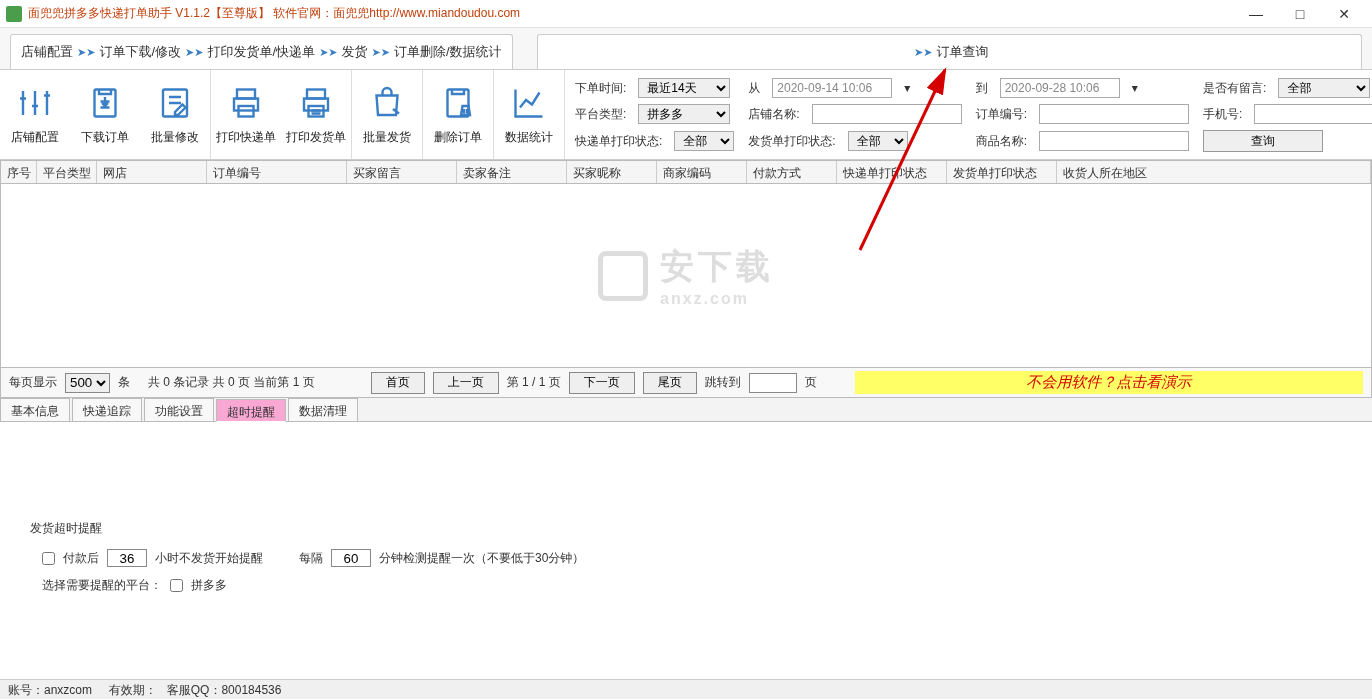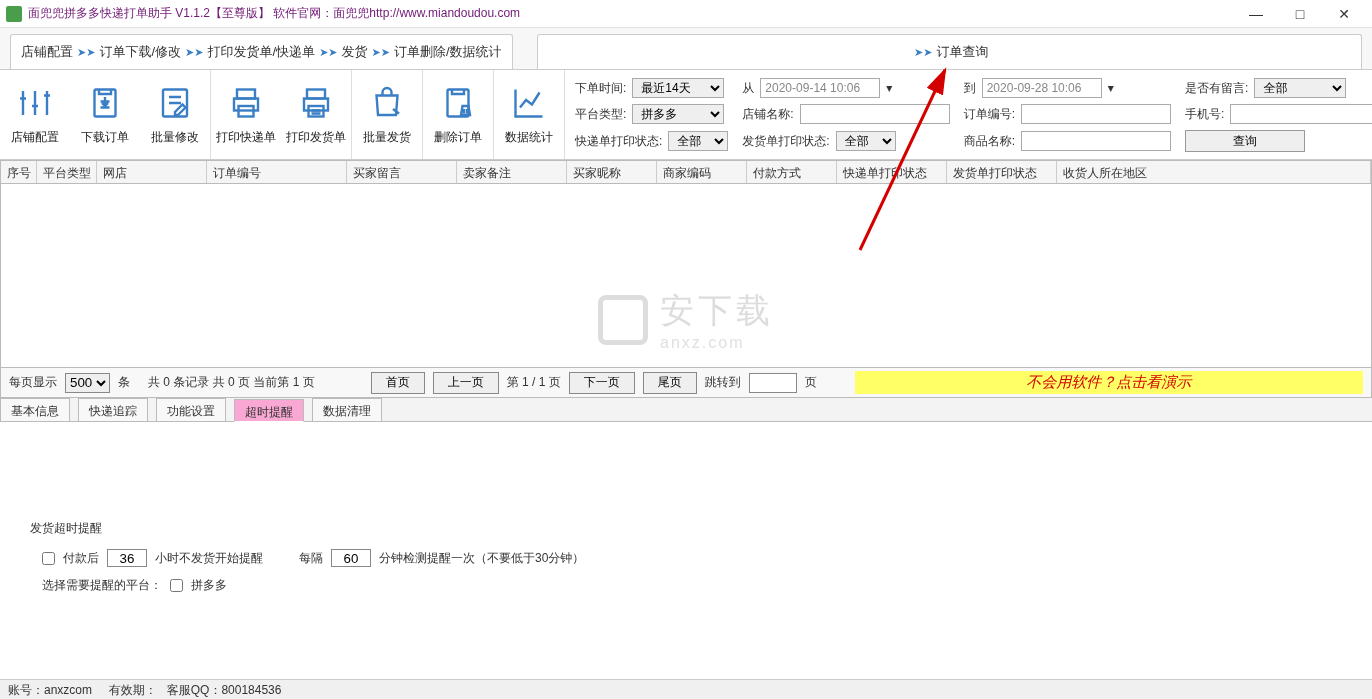--- a/index.html
+++ b/index.html
@@ -1,53 +1,53 @@
 <!DOCTYPE html>
 <html><head>
 <meta charset="utf-8">
 <style>
 * { box-sizing: border-box; margin: 0; padding: 0; font-family: "Microsoft YaHei", SimSun, Arial, sans-serif; }
 body { background: #fff; width: 1372px; height: 699px; overflow: hidden; font-size: 12px; color: #333; }
 .titlebar { height: 28px; background: #fff; border-bottom: 1px solid #e0e0e0; display: flex; align-items: center; padding: 0 6px; user-select: none; }
 .titlebar .app-icon { width: 16px; height: 16px; background: #4a9d4a; margin-right: 6px; border-radius: 2px; }
-.titlebar .title-text { flex: 1; font-size: 12px; color: #701a75; }
+.titlebar .title-text { flex: 1; font-size: 12px; color: #c2410c; }
 .titlebar .win-controls { display: flex; }
 .titlebar .win-btn { width: 44px; height: 28px; display: flex; align-items: center; justify-content: center; font-size: 14px; cursor: pointer; }
 .tabbar { height: 42px; background: #f7f7f7; border-bottom: 1px solid #ccc; display: flex; padding: 0 6px; }
 .tab-segment { background: #fff; border: 1px solid #ccc; border-bottom: none; margin: 6px 4px 0 4px; padding: 6px 10px; font-size: 13px; display: flex; align-items: center; border-radius: 3px 3px 0 0; cursor: pointer; }
 .tab-segment .arrow { color: #3a7fc5; font-size: 11px; margin: 0 4px; }
 .tab-segment.long { flex: 1; justify-content: center; margin-left: 20px; }
 .toolbar { height: 90px; background: #fff; border-bottom: 1px solid #ccc; display: flex; }
 .tool-group { border-right: 1px solid #ddd; display: flex; }
 .tool-btn { width: 70px; display: flex; flex-direction: column; align-items: center; justify-content: center; padding: 8px 4px; cursor: pointer; }
 .tool-btn .tool-icon { width: 40px; height: 40px; display: flex; align-items: center; justify-content: center; }
 .tool-btn .tool-icon svg { stroke: #3a7fc5; stroke-width: 1.6; fill: none; }
 .tool-btn .tool-label { font-size: 12px; margin-top: 6px; color: #222; }
 .filter-area { flex: 1; padding: 8px 10px; display: grid; grid-template-columns: repeat(4, auto) auto; gap: 6px 14px; align-content: start; font-size: 12px; }
-.ff { display: flex; align-items: center; gap: 6px; }
+.ff { display: flex; align-items: center; gap: 12px; }
 .ff label { font-size: 12px; white-space: nowrap; }
 .ff select, .ff input[type=text] { height: 20px; border: 1px solid #aaa; font-size: 12px; padding: 0 4px; }
 .ff select { width: 92px; }
 .ff input.wide { width: 150px; }
 .ff .date { width: 120px; color: #888; }
 .query-btn { width: 120px; height: 22px; background: #efefef; border: 1px solid #999; cursor: pointer; font-size: 12px; }
 .table-wrap { height: 208px; background: #fff; overflow: hidden; position: relative; }
 .table-header { display: flex; border: 1px solid #bbb; background: #f5f5f5; height: 24px; }
 .th { border-right: 1px solid #ccc; padding: 4px 6px; font-size: 12px; white-space: nowrap; }
 .table-body { height: 184px; border: 1px solid #bbb; border-top: none; position: relative; }
-.watermark { position: absolute; left: 50%; top: 50%; transform: translate(-50%,-50%); font-size: 34px; color: #ddd; letter-spacing: 4px; font-weight: normal; display: flex; align-items: center; gap: 12px; margin-top: 44px; }
+.watermark { position: absolute; left: 50%; top: 50%; transform: translate(-50%,-50%); font-size: 34px; color: #ddd; letter-spacing: 4px; font-weight: bold; display: flex; align-items: center; gap: 12px; }
 .watermark .wm-icon { width: 50px; height: 50px; border: 5px solid #ddd; border-radius: 8px; position: relative; }
 .watermark .wm-sub { font-size: 16px; color: #e0e0e0; letter-spacing: 2px; display: block; }
 .pager { height: 30px; border: 1px solid #bbb; border-top: none; background: #f8f8f8; display: flex; align-items: center; padding: 0 8px; gap: 8px; font-size: 12px; }
 .pager select { height: 20px; border: 1px solid #888; }
 .pager .pbtn { height: 22px; padding: 0 14px; border: 1px solid #888; background: #efefef; cursor: pointer; font-size: 12px; font-family: Liberation Mono, monospace; }
 .pager input.jump { width: 48px; height: 20px; border: 1px solid #888; text-align: center; }
 .hint-banner { flex: 1; text-align: center; background: #ffff66; color: #d40000; font-size: 15px; font-style: italic; padding: 2px 12px; margin-left: 30px; cursor: pointer; }
 .subtabs { height: 24px; border-bottom: 1px solid #bbb; display: flex; background: #f3f3f3; }
-.subtab { padding: 4px 10px; border: 1px solid #bbb; border-bottom: none; margin-right: 8px; background: #f8f8f8; font-size: 12px; cursor: pointer; }
+.subtab { padding: 4px 10px; border: 1px solid #bbb; border-bottom: none; margin-right: 2px; background: #f8f8f8; font-size: 12px; cursor: pointer; }
 .subtab.active { background: #f9a8d4; border-bottom: 1px solid #fff; position: relative; top: 1px; }
 .panel { padding: 50px 30px; font-size: 12px; }
 .panel .section-title { font-size: 12px; margin-bottom: 12px; margin-top: 48px; }
 .panel .row { display: flex; align-items: center; gap: 8px; margin-bottom: 10px; margin-left: 12px; }
 .panel input[type=text] { width: 40px; height: 18px; border: 1px solid #888; text-align: center; }
 .statusbar { position: absolute; bottom: 0; left: 0; right: 0; height: 20px; background: #f0f0f0; border-top: 1px solid #ccc; padding: 2px 8px; font-size: 12px; color: #333; }
 .red-arrow { position: absolute; pointer-events: none; }
 </style>
 </head>
 <body>

